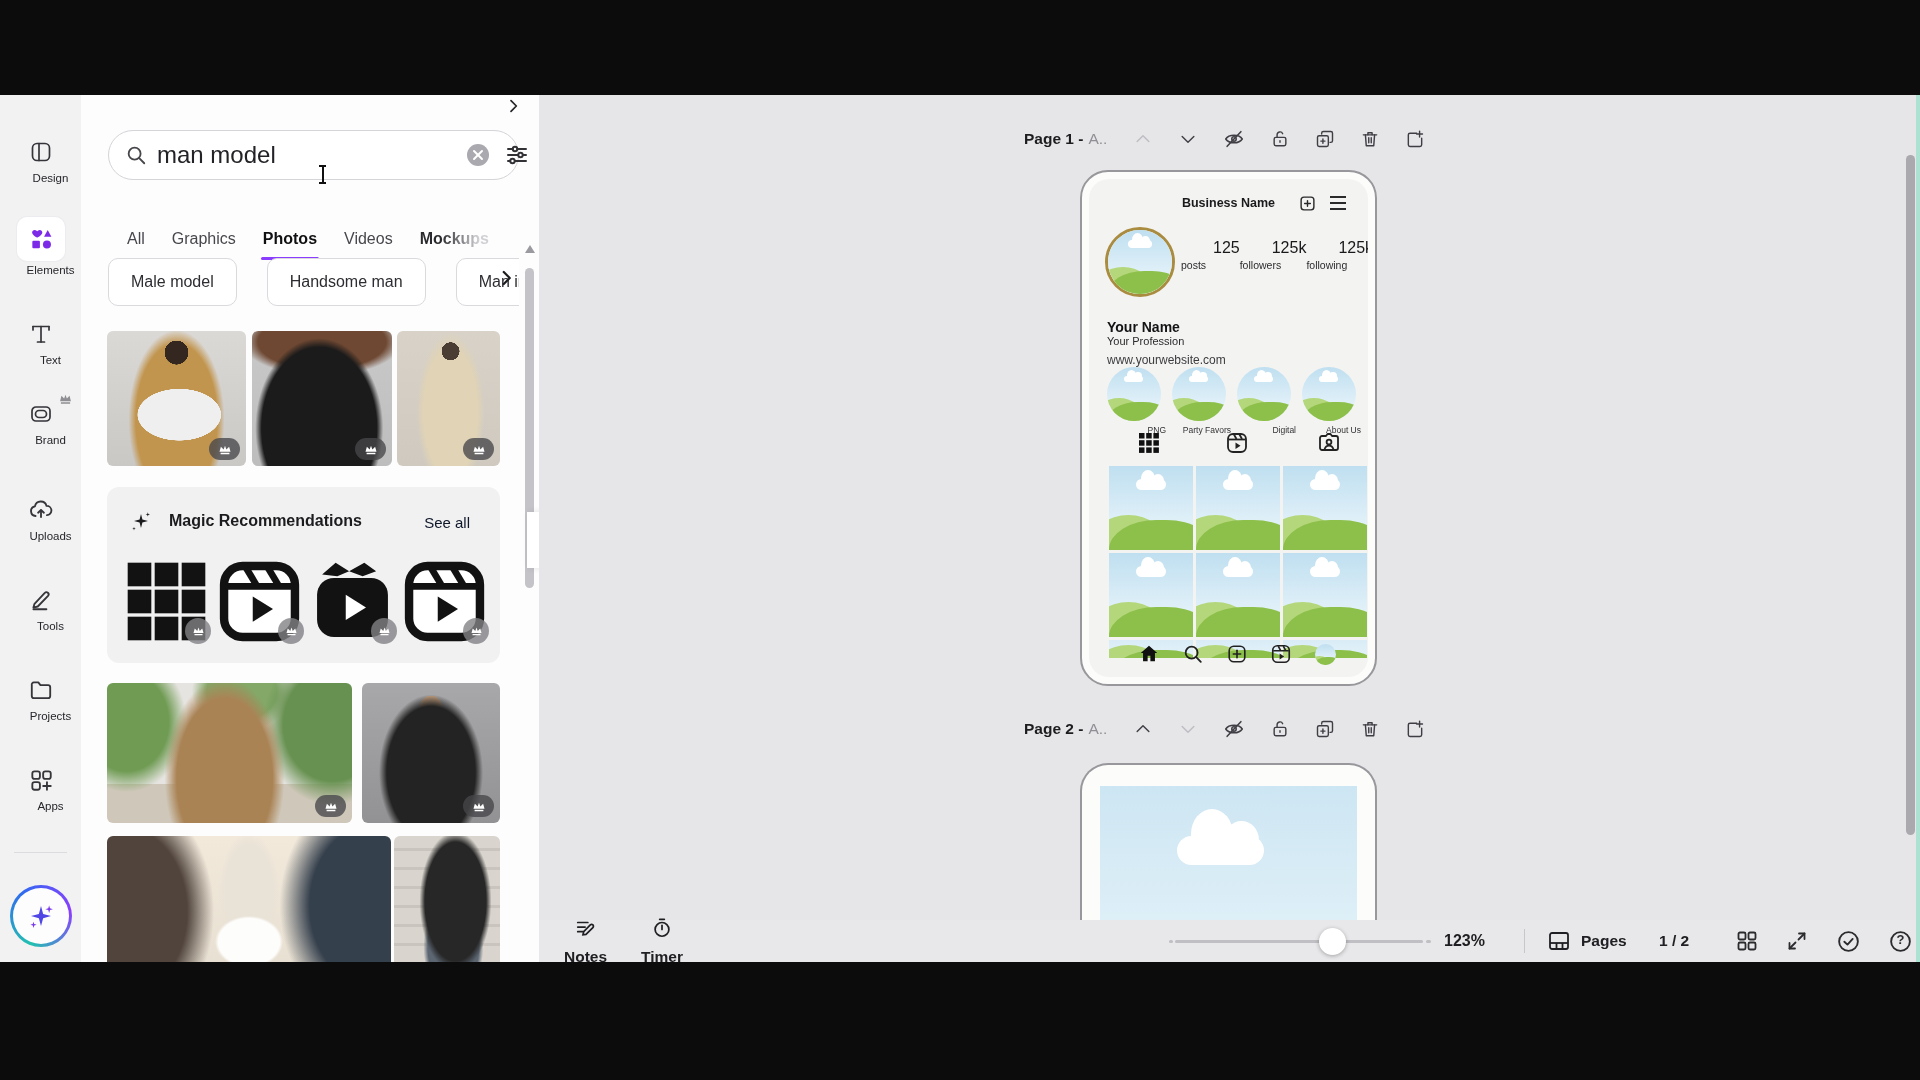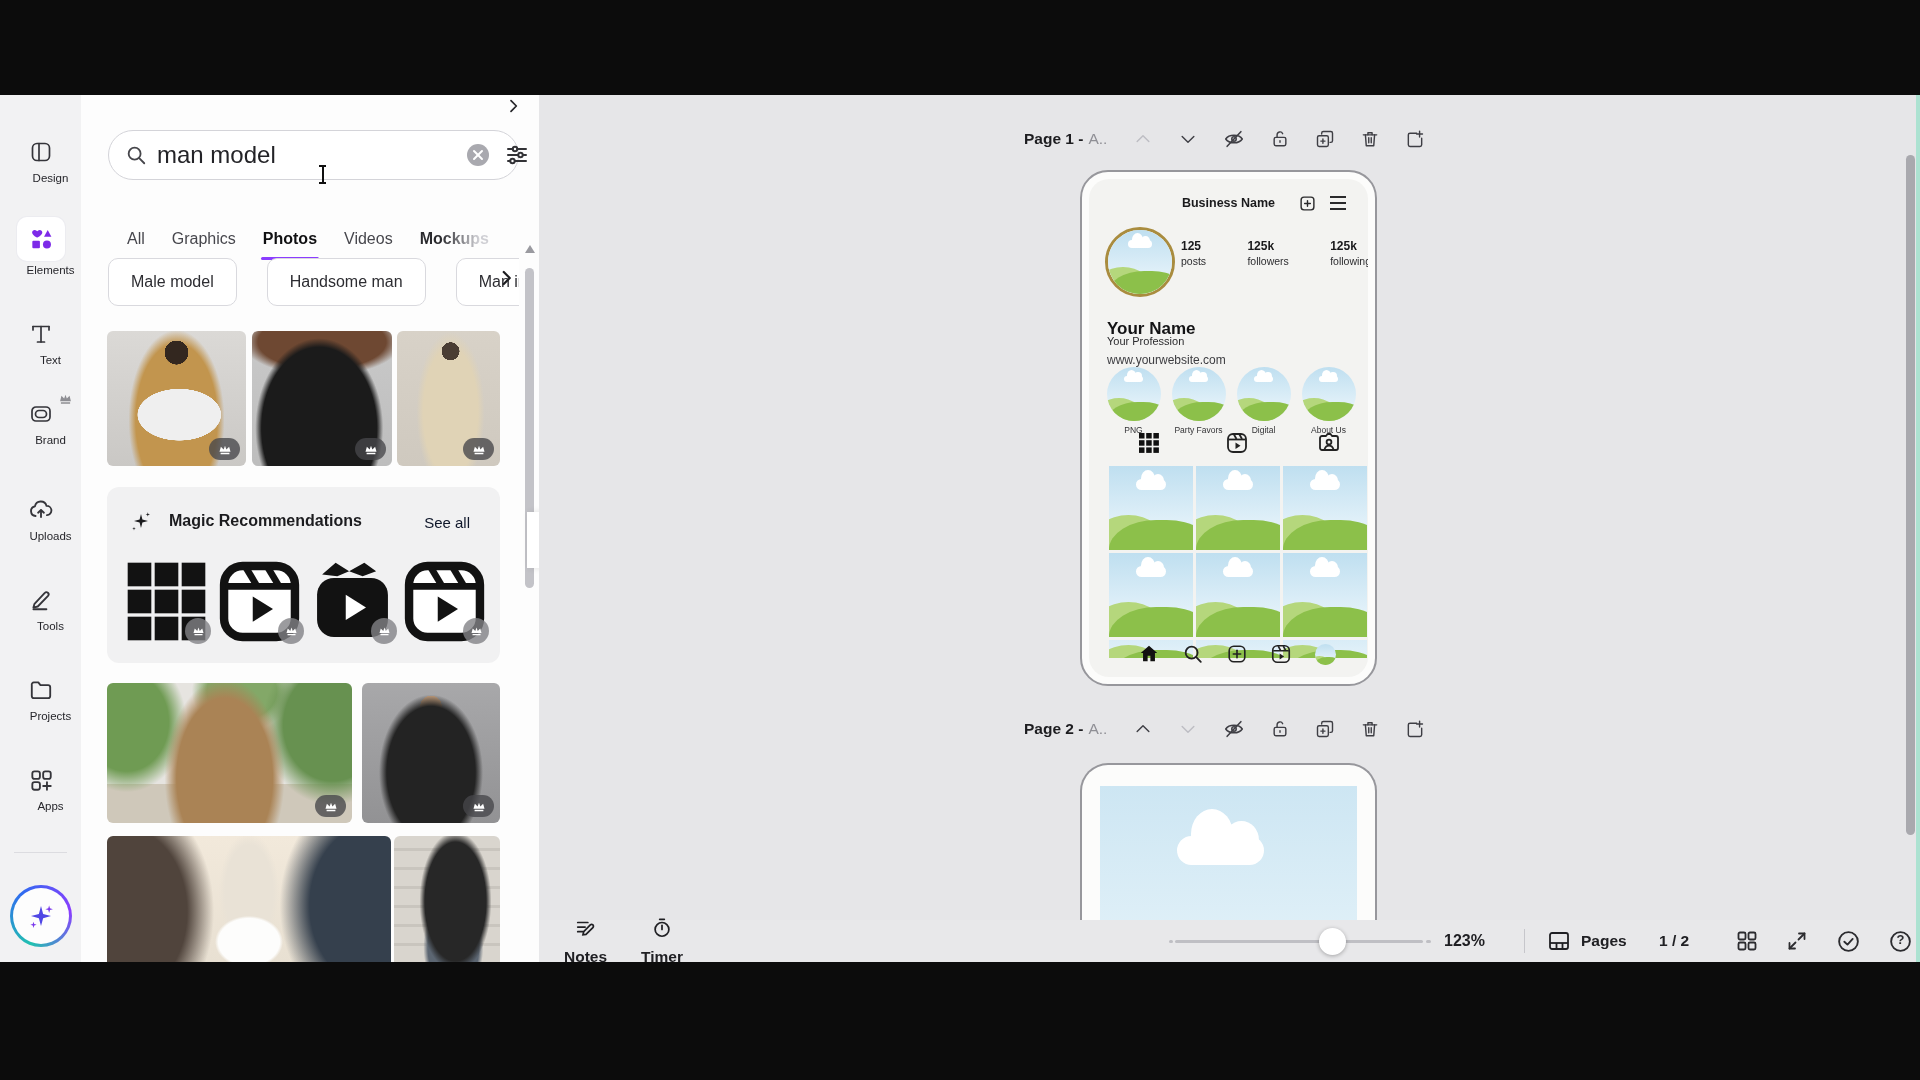--- a/index.html
+++ b/index.html
@@ -86,28 +86,28 @@
   .screen { position:absolute; left:7px; right:7px; top:7px; bottom:7px; background:#f3f3f1; border-radius:20px; overflow:hidden; }
   .screen2 { position:absolute; left:8px; right:8px; top:8px; bottom:0; border-radius:18px 18px 0 0; overflow:hidden; background:#fcfcfb; }
 
   .ig-header-title { position:absolute; left:0; right:0; top:17px; text-align:center; font-size:12.5px; font-weight:700; color:#1a1a1c; }
   .ig-plus { position:absolute; right:52px; top:16px; }
   .ig-burger { position:absolute; right:22px; top:17px; display:flex; flex-direction:column; gap:4px; }
   .ig-burger i { display:block; width:16px; height:2px; background:#2a2a2c; }
 
   .avatar-ring { position:absolute; left:16px; top:48px; width:70px; height:70px; border-radius:50%; border:3px solid #a98c3f; overflow:hidden; }
   .ig-stats { position:absolute; left:92px; top:60px; width:190px; display:flex; justify-content:space-between; }
-  .ig-stat .v { font-size:12px; font-weight:700; color:#19191b; }
+  .ig-stat .v { font-size:16px; font-weight:400; color:#19191b;margin-left:32px; }
   .ig-stat .l { font-size:10.5px; color:#2c2c2f; margin-top:2px; }
-  .ig-name { position:absolute; left:18px; top:140px; font-size:17px; font-weight:700; color:#131315; }
+  .ig-name { position:absolute; left:18px; top:140px; font-size:14px; font-weight:700; color:#131315; }
   .ig-prof { position:absolute; left:18px; top:156px; font-size:11px; color:#2b2b2e; }
   .ig-web { position:absolute; left:18px; top:174px; font-size:12px; color:#3c3c40; }
 
   .hl-row { position:absolute; left:12px; top:188px; width:272px; display:flex; }
-  .hl { width:65px; flex:none; text-align:center; }
+  .hl { width:65px; flex:none; text-align:right; }
   .hl .circ { width:54px; height:54px; border-radius:50%; margin:0 auto; overflow:hidden; position:relative; }
   .hl .hlb { margin-top:4px; font-size:8.5px; color:#333336; white-space:nowrap; overflow:hidden; }
 
   .igtabs { position:absolute; left:0; top:252px; width:100%; height:30px; }
   .igtabs .t { position:absolute; display:flex; }
   .posts { position:absolute; left:20px; top:287px; width:258px; display:flex; flex-wrap:wrap; gap:3px; }
   .cell { width:84px; height:84px; position:relative; overflow:hidden; }
   .cell.partial { height:18px; }
   .cell.partial .landscape { height:84px; margin-top:-44px; }
 

